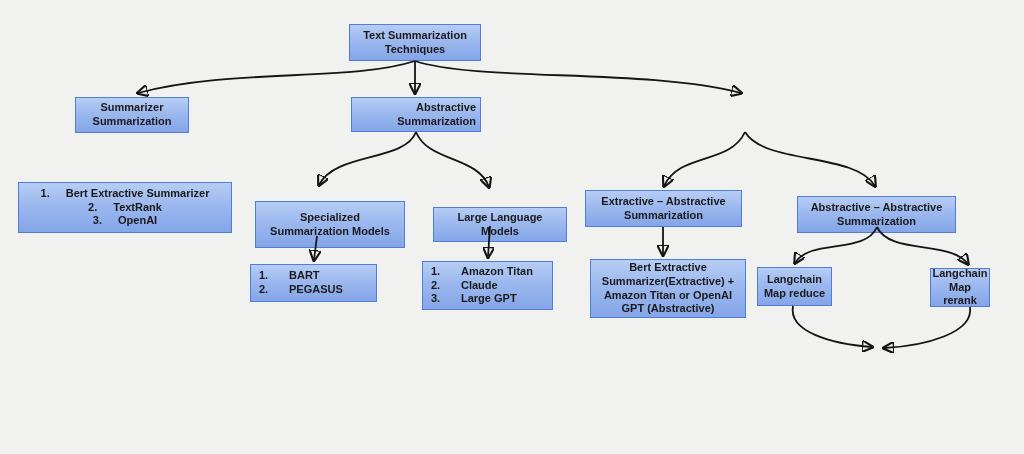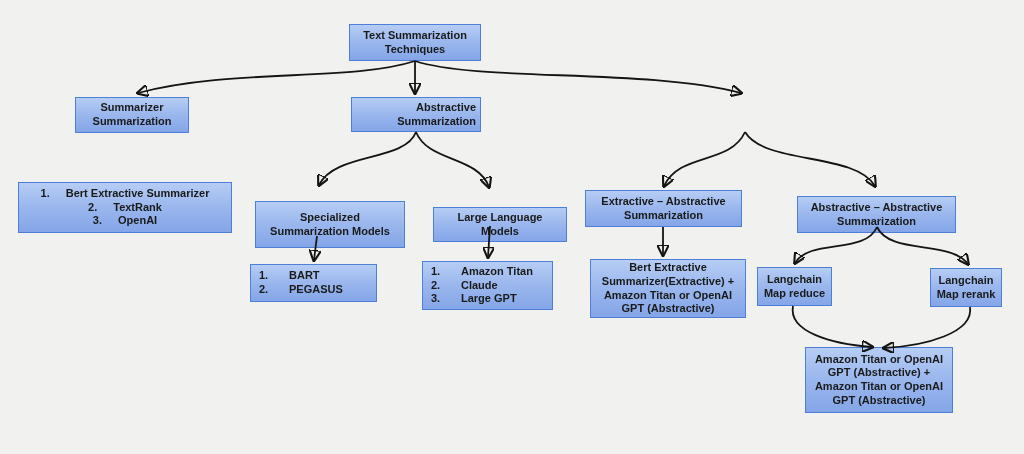--- a/index.html
+++ b/index.html
@@ -106,23 +106,22 @@
   </div>
 
   <div class="node" style="left:585px;top:190px;width:157px;height:37px;">Extractive – Abstractive Summarization</div>
 
   <div class="node" style="left:797px;top:196px;width:159px;height:37px;">Abstractive – Abstractive Summarization</div>
 
   <div class="node" style="left:590px;top:259px;width:156px;height:59px;">Bert Extractive Summarizer(Extractive) + Amazon Titan or OpenAI GPT (Abstractive)</div>
 
   <div class="node" style="left:757px;top:267px;width:75px;height:39px;">Langchain Map reduce</div>
 
-  <div class="node" style="left:930px;top:268px;width:72px;height:39px;">Langchain Map rerank</div>
+  <div class="node" style="left:930px;top:268px;width:60px;height:39px;">Langchain Map rerank</div>
 
-  <div class="node" style="left:805px;top:347px;width:148px;height:66px;">Amazon Titan or OpenAI GPT (Abstractive) + Amazon Titan or OpenAI GPT (Abstractive)</div>
 
   <svg class="links" viewBox="0 0 1024 454">
     <defs>
       <marker id="arrow" viewBox="0 0 10 10" refX="8.5" refY="5" markerWidth="6.5" markerHeight="6.5" orient="auto-start-reverse">
         <path d="M0,0 L10,5 L0,10 z" fill="#141414" stroke="none"></path>
       </marker>
     </defs>
     <path d="M415,61 C350,82 232,68 138,93" marker-end="url(#arrow)"></path>
     <path d="M415,61 L415,93" marker-end="url(#arrow)"></path>
     <path d="M415,61 C480,82 645,68 741,93" marker-end="url(#arrow)"></path>

